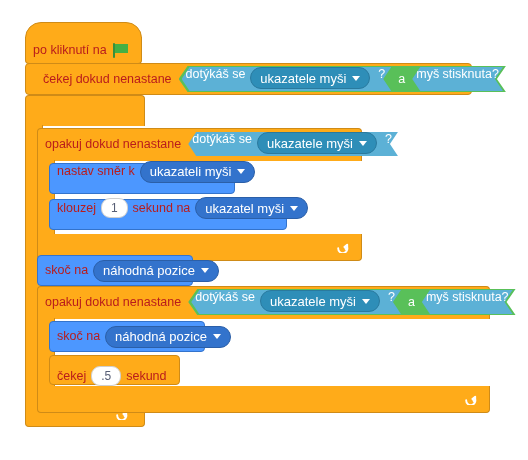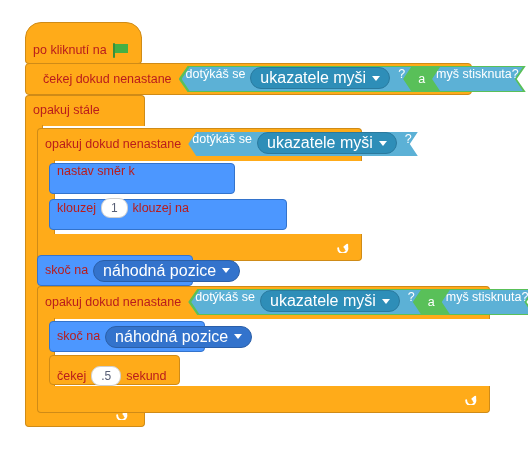--- a/index.html
+++ b/index.html
@@ -45,21 +45,21 @@
   
   .oval{
     display:inline-flex;align-items:center;justify-content:center;
     height:18px;padding:0 9px;border-radius:9px;
     background:#ffffff;color:#575e75;font-size:12px;
     border:1px solid #cfcfcf;margin:0 5px;
   }
   .dropdown{
     display:inline-flex;align-items:center;gap:6px;
     height:20px;padding:0 9px;border-radius:11px;
-    background:#3373cc;color:#ffffff;font-size:16px;
+    background:#3373cc;color:#ffffff;font-size:13px;
     border:1px solid #2b5fa8;margin:0 5px;
   }
   .dd-sensing{
     background:#2e8eb8;border:1px solid #2a7a9e;
   }
   .caret{
     width:0;height:0;border-left:4px solid transparent;
     border-right:4px solid transparent;border-top:5px solid #ffffff;
   }
 
@@ -120,23 +120,20 @@
         <span class="qmark">?</span>
       </span>
       <span class="op-and-label">a</span>
       <span class="hex hex-sensing">
         <span>myš stisknuta?</span>
       </span>
     </span>
   </div>
 
   <div class="cap" style="left:25px;top:95px;width:118px;height:30px;"></div>
-  <div class="row" style="left:25px;top:95px;height:30px;">
-    <span class="lbl">opakuj stále</span>
-  </div>
   <div class="spine" style="left:25px;top:125px;width:16px;height:275px;"></div>
   <div class="foot" style="left:25px;top:400px;width:118px;height:26px;"></div>
   <svg class="looparrow" style="left:115px;top:406px;" viewBox="0 0 14 14">
     <path d="M2.2 9.2 A4.6 4.6 0 1 0 11.2 8.2 L11.2 5.6 L8.4 8.0 L11.2 10.4 L11.2 8.2" fill="none" stroke="#ffffff" stroke-width="1.9" stroke-linecap="round" stroke-linejoin="round"></path>
     <path d="M11.9 9.6 L8.2 9.6 L10.2 12.2 Z" fill="#ffffff"></path>
   </svg>
 
   <div class="cap" style="left:37px;top:128px;width:323px;height:32px;"></div>
   <div class="row" style="left:37px;top:128px;height:32px;">
     <span class="lbl">opakuj dokud nenastane</span>
@@ -152,27 +149,35 @@
   <div class="spine" style="left:37px;top:160px;width:16px;height:74px;"></div>
   <div class="foot" style="left:37px;top:234px;width:323px;height:26px;"></div>
   <svg class="looparrow" style="left:336px;top:239px;" viewBox="0 0 14 14">
     <path d="M2.2 9.2 A4.6 4.6 0 1 0 11.2 8.2 L11.2 5.6 L8.4 8.0 L11.2 10.4 L11.2 8.2" fill="none" stroke="#ffffff" stroke-width="1.9" stroke-linecap="round" stroke-linejoin="round"></path>
     <path d="M11.9 9.6 L8.2 9.6 L10.2 12.2 Z" fill="#ffffff"></path>
   </svg>
 
   <div class="stack motion" style="left:49px;top:163px;width:186px;height:31px;"></div>
   <div class="row" style="left:49px;top:163px;height:17px;">
     <span class="lbl">nastav směr k</span>
+    <span class="dropdown">
+      <span>ukazateli myši</span>
+      <span class="caret"></span>
+    </span>
   </div>
 
   <div class="stack motion" style="left:49px;top:199px;width:238px;height:31px;"></div>
   <div class="row" style="left:49px;top:199px;height:18px;">
     <span class="lbl">klouzej</span>
     <span class="oval">1</span>
-    <span class="lbl">klouzej na</span>
+    <span class="lbl">sekund na</span>
+    <span class="dropdown">
+      <span>ukazatel myši</span>
+      <span class="caret"></span>
+    </span>
   </div>
 
   <div class="stack motion" style="left:37px;top:255px;width:156px;height:31px;"></div>
   <div class="row" style="left:37px;top:255px;height:31px;">
     <span class="lbl">skoč na</span>
     <span class="dropdown">
       <span>náhodná pozice</span>
       <span class="caret"></span>
     </span>
   </div>

